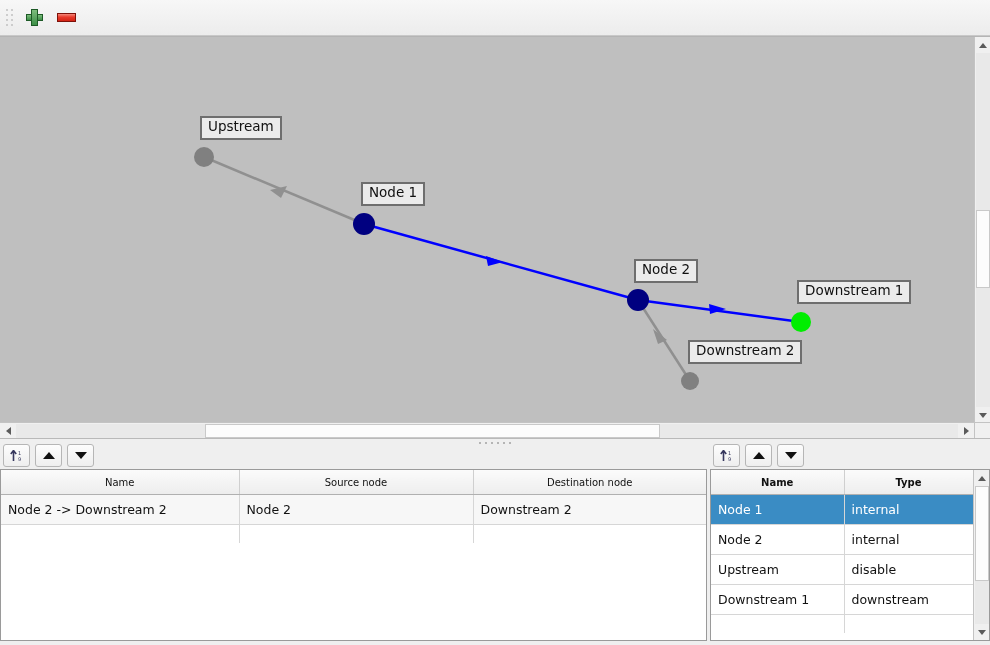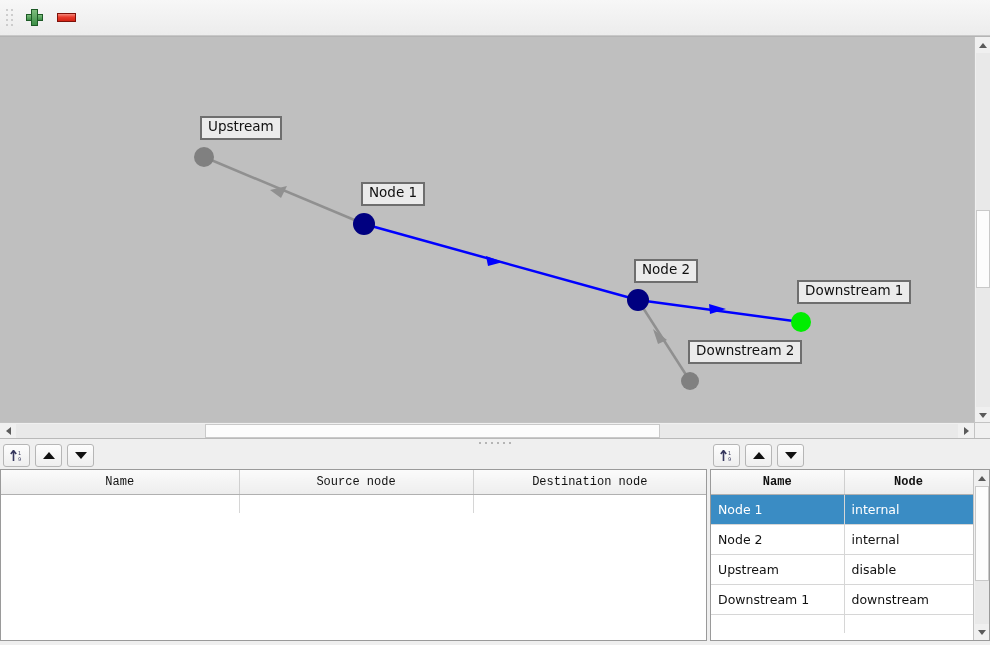--- a/index.html
+++ b/index.html
@@ -210,25 +210,24 @@
     border-collapse: collapse;
     width: 100%;
     table-layout: fixed;
   }
   .tbl th {
     background: linear-gradient(to bottom, #fbfbfb 0%, #ededed 100%);
     border-right: 1px solid #cfcfcf;
     border-bottom: 1px solid #b0b0b0;
     height: 24px;
     font-weight: normal;
-    font-size: 12px;
+    font-size: 10px;
     color: #111;
     text-align: center;
     padding: 0;
-    font-family: Liberation Mono, monospace;
   }
   .tbl th:last-child { border-right: none; }
   .tbl td {
     height: 29px;
     border-right: 1px solid #d6d6d6;
     border-bottom: 1px solid #d6d6d6;
     padding: 0 0 0 7px;
     font-size: 12.5px;
     color: #111;
     white-space: nowrap;
@@ -367,20 +366,25 @@
           <col>
         </colgroup>
       <thead>
         <tr>
           <th>Name</th>
           <th>Source node</th>
           <th>Destination node</th>
         </tr>
       </thead>
       <tbody>
+        <tr class="alt">
+          <td>Node 2 -&gt; Downstream 2</td>
+          <td>Node 2</td>
+          <td>Downstream 2</td>
+        </tr>
         <tr class="blank">
           <td></td>
             <td></td>
             <td></td>
         </tr>
       </tbody>
     </table>
   </div>
 </div>
 
@@ -404,21 +408,21 @@
   <div class="tbl tbl-right" style="height:172px;">
     <table>
       <colgroup>
           <col style="width:133px">
           <col style="width:129px">
           <col style="width:16px">
         </colgroup>
       <thead>
         <tr>
           <th>Name</th>
-          <th>Node</th>
+          <th>Type</th>
           <th></th>
         </tr>
       </thead>
       <tbody>
         <tr class="sel">
           <td>Node 1</td>
           <td>internal</td>
           <td></td>
         </tr>
         <tr>

